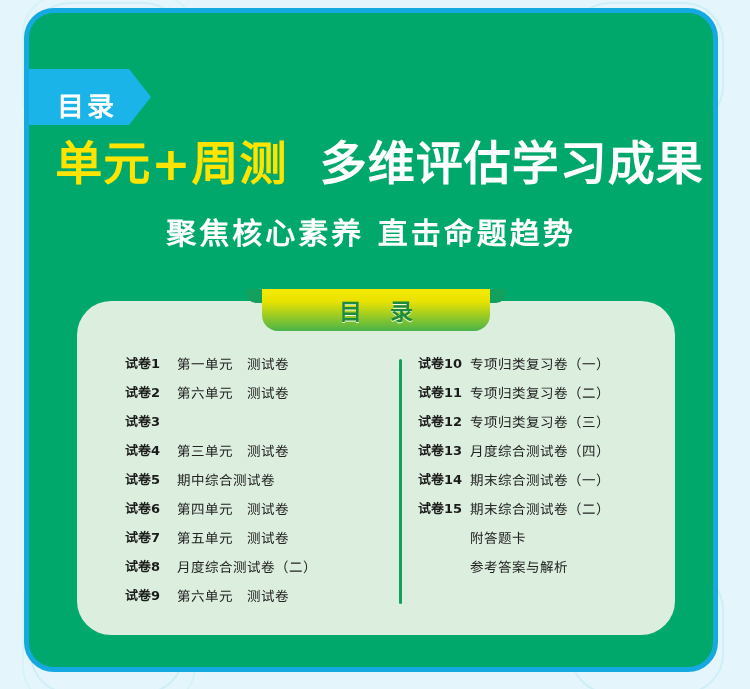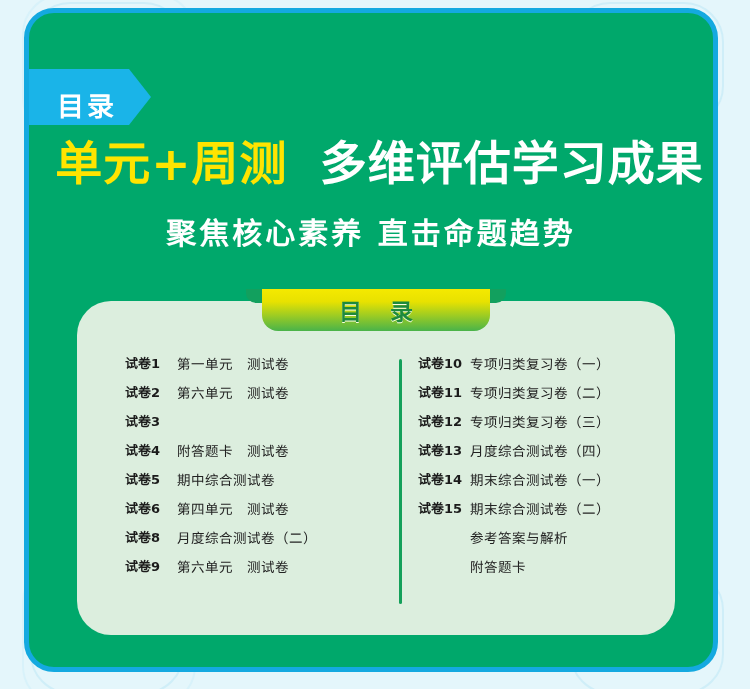--- a/index.html
+++ b/index.html
@@ -239,31 +239,35 @@
           </div>
           <div class="row">
             <span class="row-num">试卷2</span>
             <span class="row-title">第六单元　测试卷</span>
           </div>
           <div class="row">
             <span class="row-num">试卷3</span>
           </div>
           <div class="row">
             <span class="row-num">试卷4</span>
-            <span class="row-title">附答题卡　测试卷</span>
+            <span class="row-title">第三单元　测试卷</span>
           </div>
           <div class="row">
             <span class="row-num">试卷5</span>
             <span class="row-title">期中综合测试卷</span>
           </div>
           <div class="row">
             <span class="row-num">试卷6</span>
             <span class="row-title">第四单元　测试卷</span>
           </div>
           <div class="row">
+            <span class="row-num">试卷7</span>
+            <span class="row-title">第五单元　测试卷</span>
+          </div>
+          <div class="row">
             <span class="row-num">试卷8</span>
             <span class="row-title">月度综合测试卷（二）</span>
           </div>
           <div class="row">
             <span class="row-num">试卷9</span>
             <span class="row-title">第六单元　测试卷</span>
           </div>
         </div>
       <div class="col right" id="col-right">
           <div class="row">
@@ -282,26 +286,26 @@
             <span class="row-num">试卷13</span>
             <span class="row-title">月度综合测试卷（四）</span>
           </div>
           <div class="row">
             <span class="row-num">试卷14</span>
             <span class="row-title">期末综合测试卷（一）</span>
           </div>
           <div class="row">
             <span class="row-num">试卷15</span>
             <span class="row-title">期末综合测试卷（二）</span>
+          </div>
+          <div class="row plain">
+            <span class="row-num"></span>
+            <span class="row-title">附答题卡</span>
           </div>
           <div class="row plain">
             <span class="row-num"></span>
             <span class="row-title">参考答案与解析</span>
           </div>
-          <div class="row plain">
-            <span class="row-num"></span>
-            <span class="row-title">附答题卡</span>
-          </div>
         </div>
     </div>
 
   </div>
 </div>
 
 </body></html>

